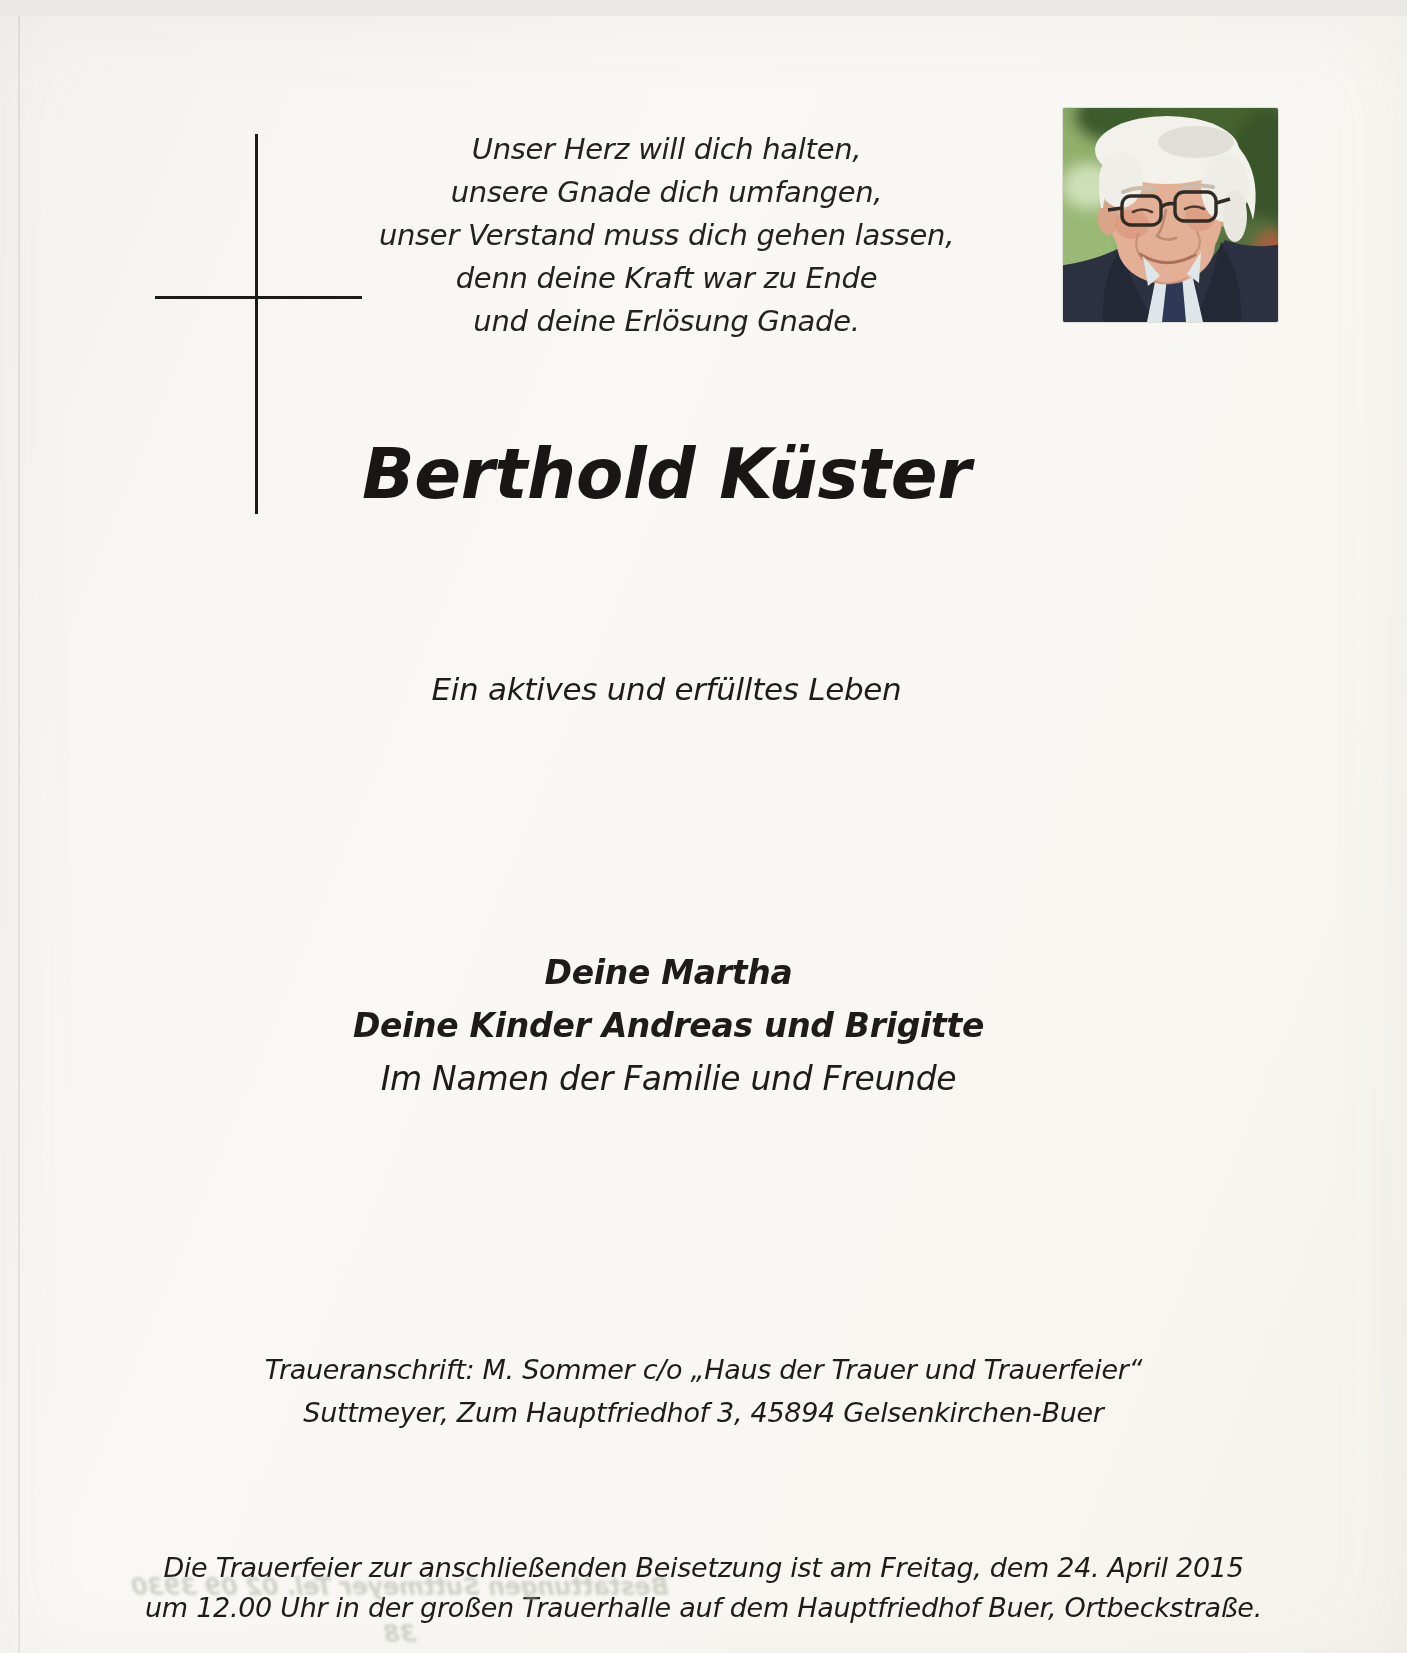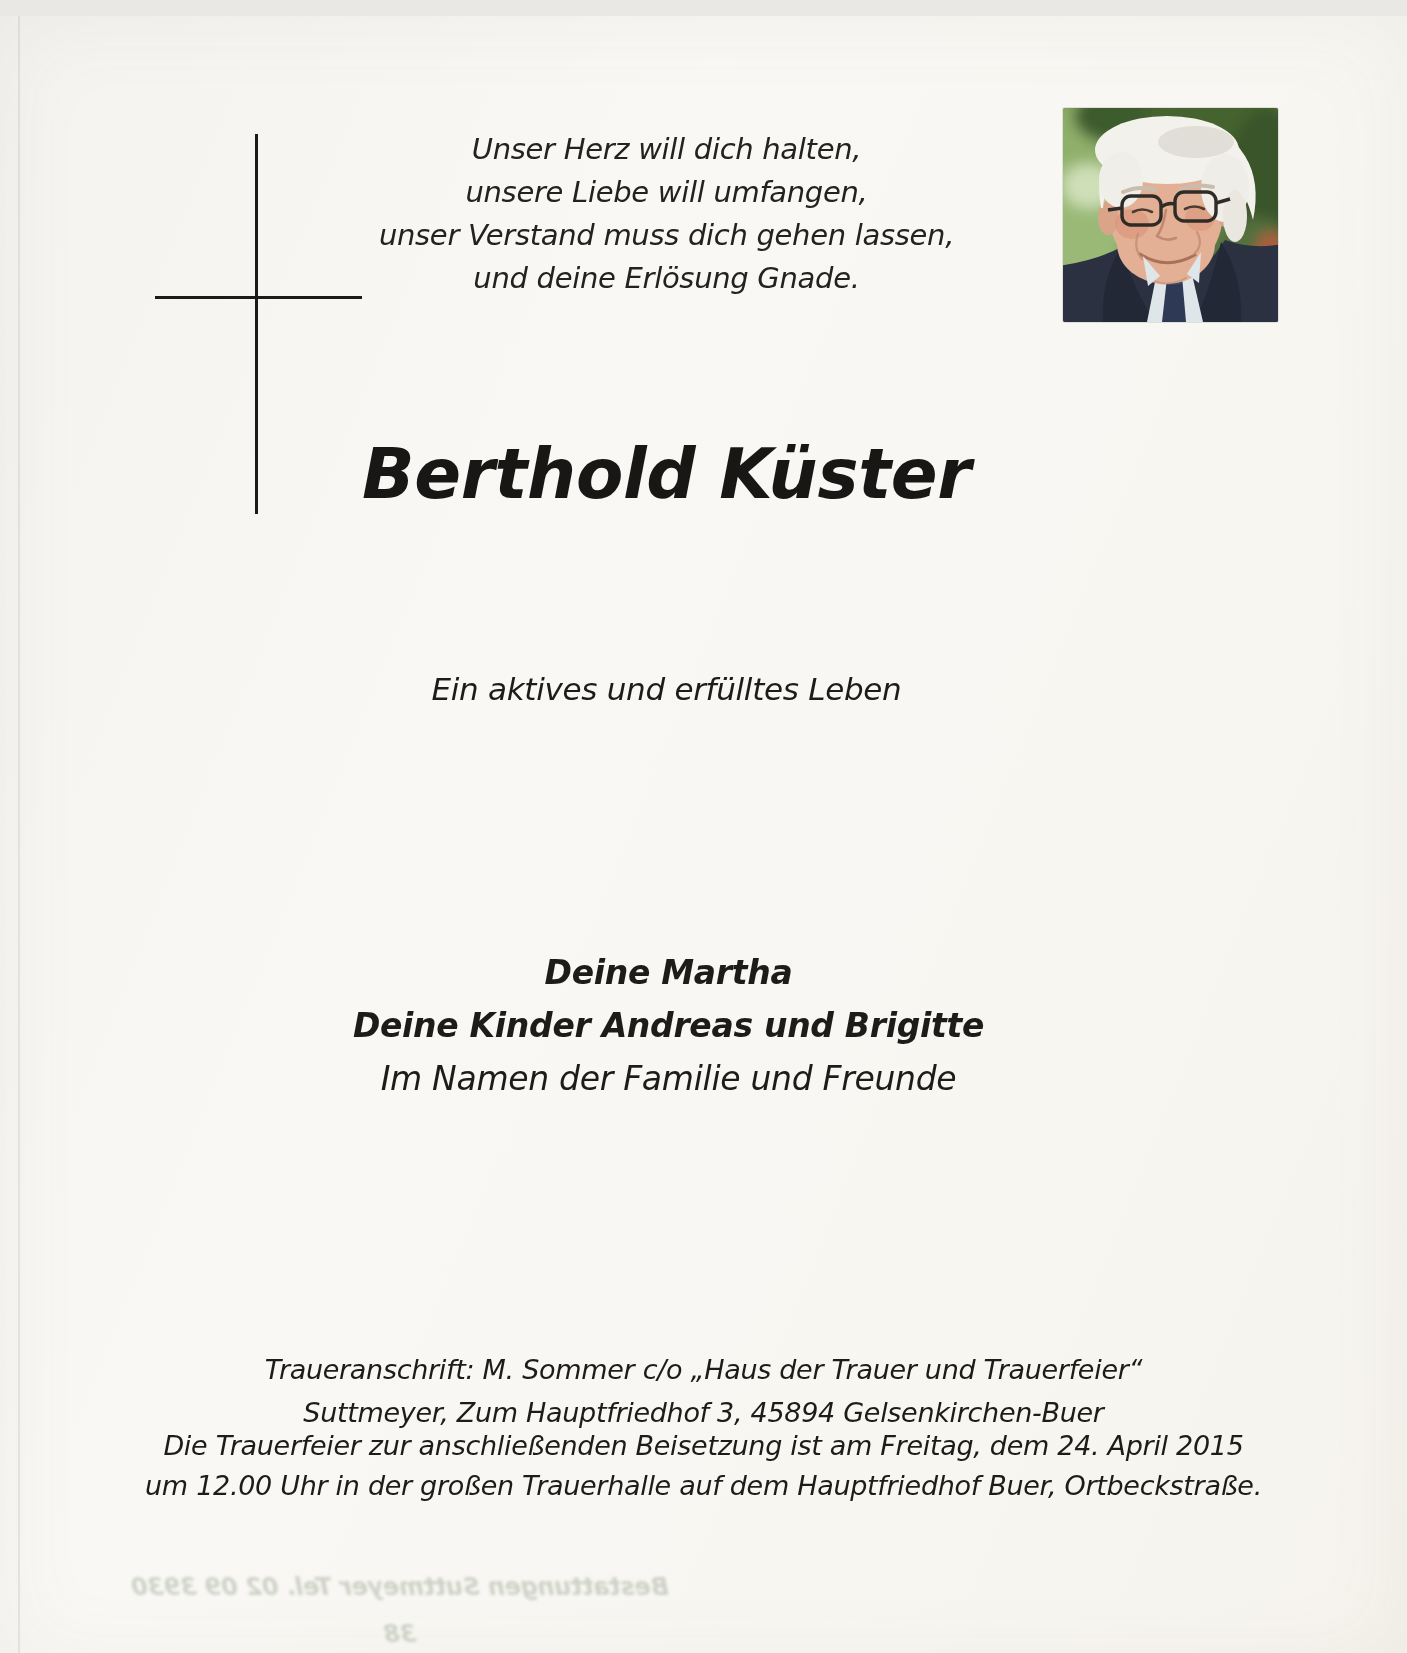--- a/index.html
+++ b/index.html
@@ -27,21 +27,21 @@
   .name-line { top: 418px; padding-right: 74px; font-size: 69px; font-weight: bold; color: #181715; }
   .dates-line { top: 500px; padding-right: 74px; font-size: 33px; }
   .dates-line .birth { margin-right: 92px; }
 
   .epitaph { top: 650px; padding-right: 74px; font-size: 31px; line-height: 46px; }
 
   .mourners { top: 930px; padding-right: 70px; font-size: 33px; line-height: 53px; text-align: center; }
   .mourners .bold { font-weight: bold; }
 
   .address { top: 1332px; font-size: 27px; line-height: 43px; }
-  .funeral { top: 1410px; font-size: 27px; line-height: 40px; }
+  .funeral { top: 1532px; font-size: 27px; line-height: 40px; }
 
   .cross { position: absolute; }
   .cross .v-bar { position: absolute; left: 255px; top: 118px; width: 3px; height: 380px; background: #1b1b1b; }
   .cross .h-bar { position: absolute; left: 155px; top: 280px; width: 207px; height: 3px; background: #1b1b1b; }
 
   .photo {
     position: absolute; left: 1063px; top: 92px; width: 215px; height: 214px;
     border-radius: 2px; overflow: hidden;
     box-shadow: 0 0 0 1px rgba(200,198,190,0.5);
   }
@@ -135,22 +135,23 @@
       <path d="M134,124 Q141,137 131,146" stroke="#c08a70" stroke-width="2.2" fill="none" opacity="0.75" stroke-linecap="round"></path>
       <path d="M88,172 Q105,180 123,170" stroke="#c08a70" stroke-width="2" fill="none" opacity="0.6" stroke-linecap="round"></path>
 
       <path d="M80,148 L97,168 L85,178 Z" fill="#dfe6ea"></path>
       <path d="M138,144 L124,166 L136,175 Z" fill="#dfe6ea"></path>
     </svg>
   </div>
 
   <div class="center-block poem script">
     <div>Unser Herz will dich halten,</div>
-    <div>unsere Liebe will umfangen,</div>
+    <div>unsere Gnade dich umfangen,</div>
     <div>unser Verstand muss dich gehen lassen,</div>
+    <div>denn deine Kraft war zu Ende</div>
     <div>und deine Erlösung Gnade.</div>
   </div>
 
   <div class="center-block name-line script">Berthold Küster</div>
 
 
   <div class="center-block epitaph script">
     <div>Ein aktives und erfülltes Leben</div>
   </div>
 

